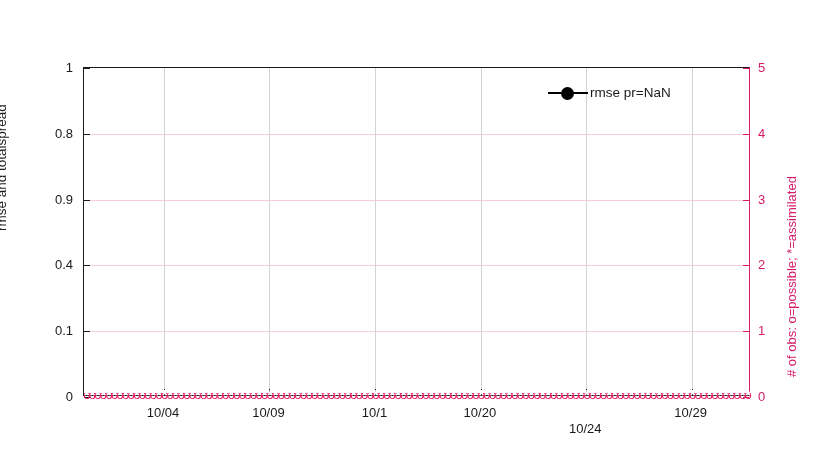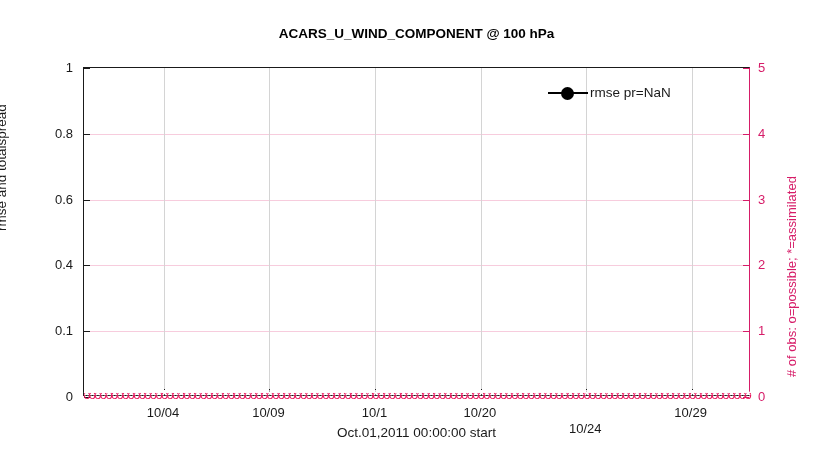--- a/index.html
+++ b/index.html
@@ -227,21 +227,20 @@
     color: #3a3a3a;
     white-space: nowrap;
   }
 </style>
 </head>
 <body>
 
 <div id="root">
 
   <div class="title-block">
-    <div class="title-line">ACARS_U_WIND_COMPONENT @ 100 hPa</div>
   </div>
 
   <div class="plot-area" id="plot-area">
     <div id="grid-layer">
         <div class="grid-h" style="top: 263.2px;"></div>
         <div class="grid-h" style="top: 197.4px;"></div>
         <div class="grid-h" style="top: 131.6px;"></div>
         <div class="grid-h" style="top: 65.8px;"></div>
         <div class="grid-v" style="left: 80.04px;"></div>
         <div class="grid-v" style="left: 185.426px;"></div>
@@ -511,21 +510,21 @@
         <div class="obs-mark star" style="left: 658.663px;">*</div>
         <div class="obs-mark circle" style="left: 664.221px;">o</div>
         <div class="obs-mark star" style="left: 664.221px;">*</div>
       </div>
   </div>
 
   <div id="ylabels-left">
       <div class="ylabel-left" style="top: 396px; left: 29px; width: 44px;">0</div>
       <div class="ylabel-left" style="top: 330.2px; left: 29px; width: 44px;">0.1</div>
       <div class="ylabel-left" style="top: 264.4px; left: 29px; width: 44px;">0.4</div>
-      <div class="ylabel-left" style="top: 198.6px; left: 29px; width: 44px;">0.6</div>
+      <div class="ylabel-left" style="top: 198.6px; left: 29px; width: 44px;">0.9</div>
       <div class="ylabel-left" style="top: 132.8px; left: 29px; width: 44px;">0.8</div>
       <div class="ylabel-left" style="top: 67px; left: 29px; width: 44px;">1</div>
     </div>
   <div id="ylabels-right">
       <div class="ylabel-right" style="top: 396px; left: 758px;">0</div>
       <div class="ylabel-right" style="top: 330.2px; left: 758px;">1</div>
       <div class="ylabel-right" style="top: 264.4px; left: 758px;">2</div>
       <div class="ylabel-right" style="top: 198.6px; left: 758px;">3</div>
       <div class="ylabel-right" style="top: 132.8px; left: 758px;">4</div>
       <div class="ylabel-right" style="top: 67px; left: 758px;">5</div>
@@ -534,21 +533,20 @@
       <div class="xlabel-tick" style="left: 163.04px; top: 405px;">10/04</div>
       <div class="xlabel-tick" style="left: 268.426px; top: 405px;">10/09</div>
       <div class="xlabel-tick" style="left: 374.479px; top: 405px;">10/1</div>
       <div class="xlabel-tick" style="left: 479.865px; top: 405px;">10/20</div>
       <div class="xlabel-tick" style="left: 585.251px; top: 421px;">10/24</div>
       <div class="xlabel-tick" style="left: 690.637px; top: 405px;">10/29</div>
     </div>
 
   <div class="axis-title-left">rmse and totalspread</div>
   <div class="axis-title-right"># of obs: o=possible; *=assimilated</div>
-  <div class="axis-title-bottom">Oct.01,2011 00:00:00 start</div>
 
   <div class="legend" id="legend">
       <div class="legend-row">
         <div class="legend-sym">
           <div class="legend-line" style="background: rgb(0, 0, 0);"></div>
           <div class="legend-marker-circle" style="background: rgb(0, 0, 0);"></div>
         </div>
         <div class="legend-text">rmse pr=NaN</div>
       </div>
     </div>

